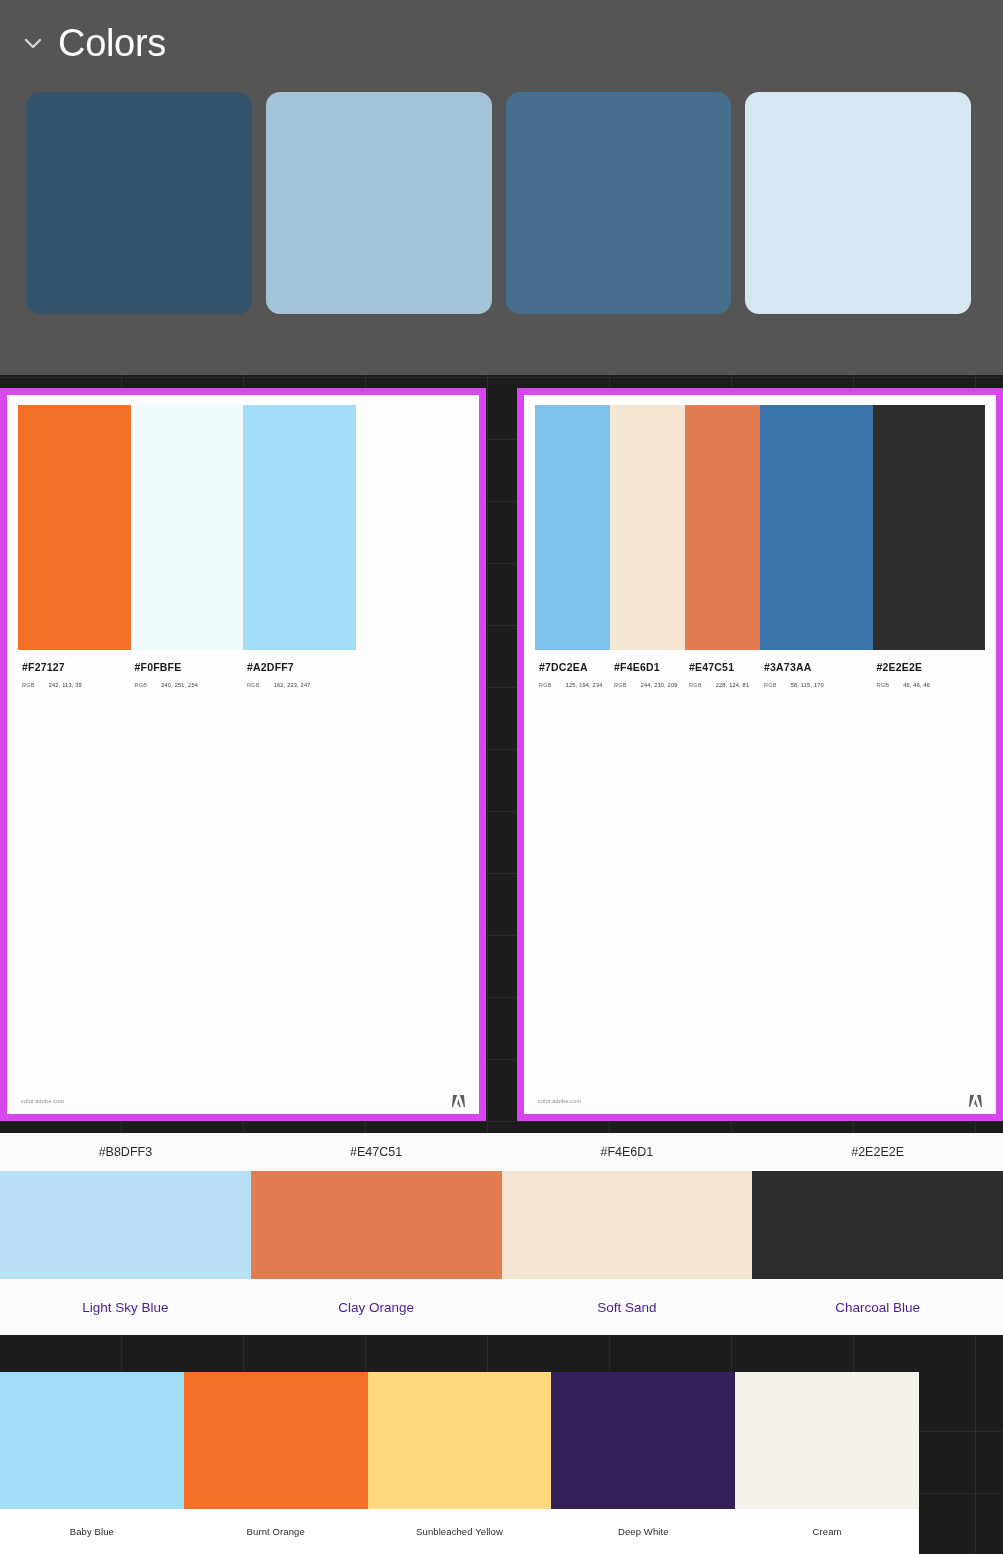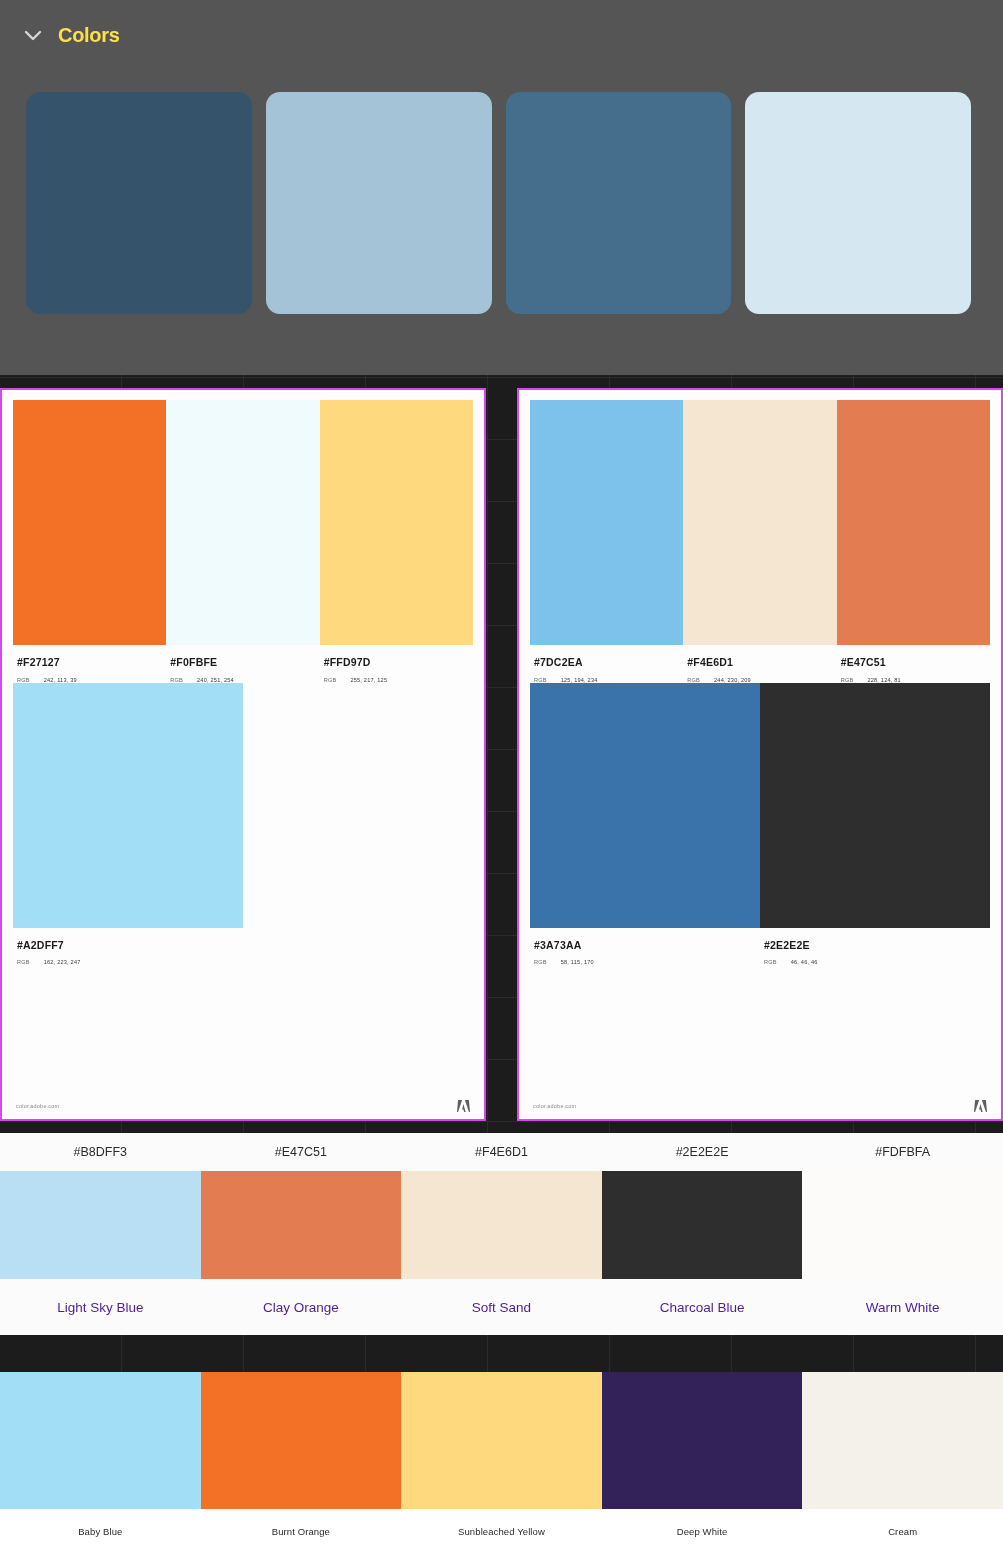--- a/index.html
+++ b/index.html
@@ -24,23 +24,23 @@
     display: flex;
     align-items: center;
     gap: 14px;
   }
   #chevron-down-icon {
     width: 22px; height: 22px;
     display: block;
   }
   #chevron-down-icon svg { display: block; }
   #panel-title {
-    font-size: 20px;
-    font-weight: bold;
-    color: #fde047;
+    font-size: 38px;
+    font-weight: normal;
+    color: #ffffff;
     letter-spacing: -0.3px;
     line-height: 1;
   }
   #header-swatches {
     position: absolute;
     left: 26px; top: 92px;
     width: 945px; height: 222px;
     display: flex;
     gap: 14px;
   }
@@ -67,23 +67,23 @@
     position: absolute;
     left: 0; top: 388px;
     width: 1003px; height: 733px;
     display: flex;
     justify-content: space-between;
   }
   .palette-card {
     width: 486px;
     height: 733px;
     background: #fdfdfd;
-    border: 2px solid #d946ef;
-    display: flex;
-    flex-direction: column;
+    border: 7px solid #d946ef;
+    display: flex;
+    flex-direction: row;
     padding: 10px 11px 0 11px;
     position: relative;
     overflow: hidden;
   }
   .palette-row {
     display: flex;
     width: 100%;
   }
   .palette-cell {
     flex: 1 1 0;
@@ -161,21 +161,21 @@
     display: flex;
     align-items: center;
     font-size: 13.5px;
     color: #4c1d95;
   }
 
   
   #bottom-strip {
     position: absolute;
     left: 0; top: 1372px;
-    width: 1003px;
+    width: 919px;
     height: 182px;
     background: #ffffff;
     display: flex;
   }
   .bottom-col {
     flex: 1 1 0;
     display: flex;
     flex-direction: column;
     align-items: center;
   }
@@ -240,30 +240,20 @@
         <div class="palette-cell">
           <div class="palette-chip" style="background: rgb(240, 251, 254);"></div>
           <div class="palette-meta">
             <div class="palette-hex">#F0FBFE</div>
             <div class="palette-rgb">
               <span class="rgb-key">RGB</span>
               <span class="rgb-val">240, 251, 254</span>
             </div>
           </div>
         </div>
-        <div class="palette-cell">
-          <div class="palette-chip" style="background: rgb(255, 217, 125);"></div>
-          <div class="palette-meta">
-            <div class="palette-hex">#FFD97D</div>
-            <div class="palette-rgb">
-              <span class="rgb-key">RGB</span>
-              <span class="rgb-val">255, 217, 125</span>
-            </div>
-          </div>
-        </div>
       </div>
       <div class="palette-row">
         <div class="palette-cell">
           <div class="palette-chip" style="background: rgb(162, 223, 247);"></div>
           <div class="palette-meta">
             <div class="palette-hex">#A2DFF7</div>
             <div class="palette-rgb">
               <span class="rgb-key">RGB</span>
               <span class="rgb-val">162, 223, 247</span>
             </div>
@@ -364,25 +354,20 @@
     <div class="named-col">
       <div class="named-hex">#F4E6D1</div>
       <div class="named-chip" style="background: rgb(244, 230, 209);"></div>
       <div class="named-label">Soft Sand</div>
     </div>
     <div class="named-col">
       <div class="named-hex">#2E2E2E</div>
       <div class="named-chip" style="background: rgb(46, 46, 46);"></div>
       <div class="named-label">Charcoal Blue</div>
     </div>
-    <div class="named-col">
-      <div class="named-hex">#FDFBFA</div>
-      <div class="named-chip" style="background: rgb(253, 251, 250);"></div>
-      <div class="named-label">Warm White</div>
-    </div>
   </div>
 
 <div id="strip-divider"></div>
 
 <div id="bottom-strip">
     <div class="bottom-col">
       <div class="bottom-chip" style="background: rgb(162, 223, 247);"></div>
       <div class="bottom-label">Baby Blue</div>
     </div>
     <div class="bottom-col">

